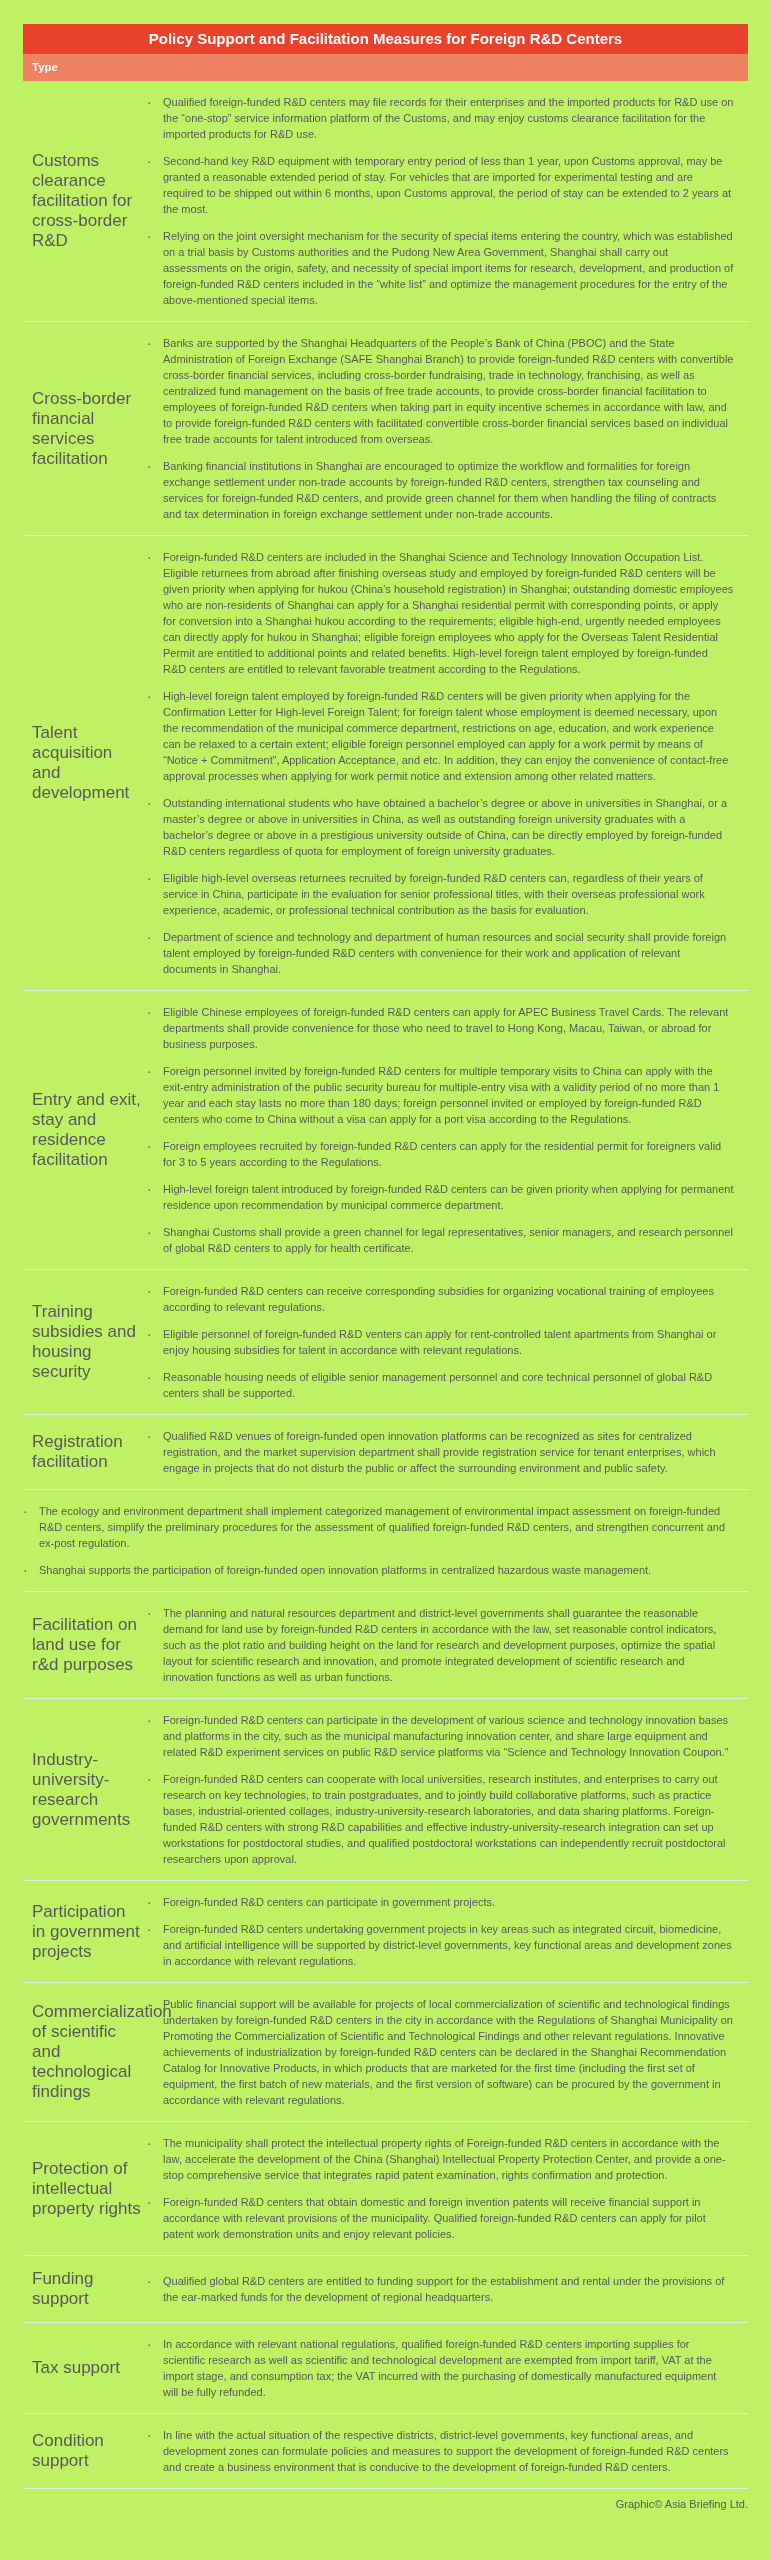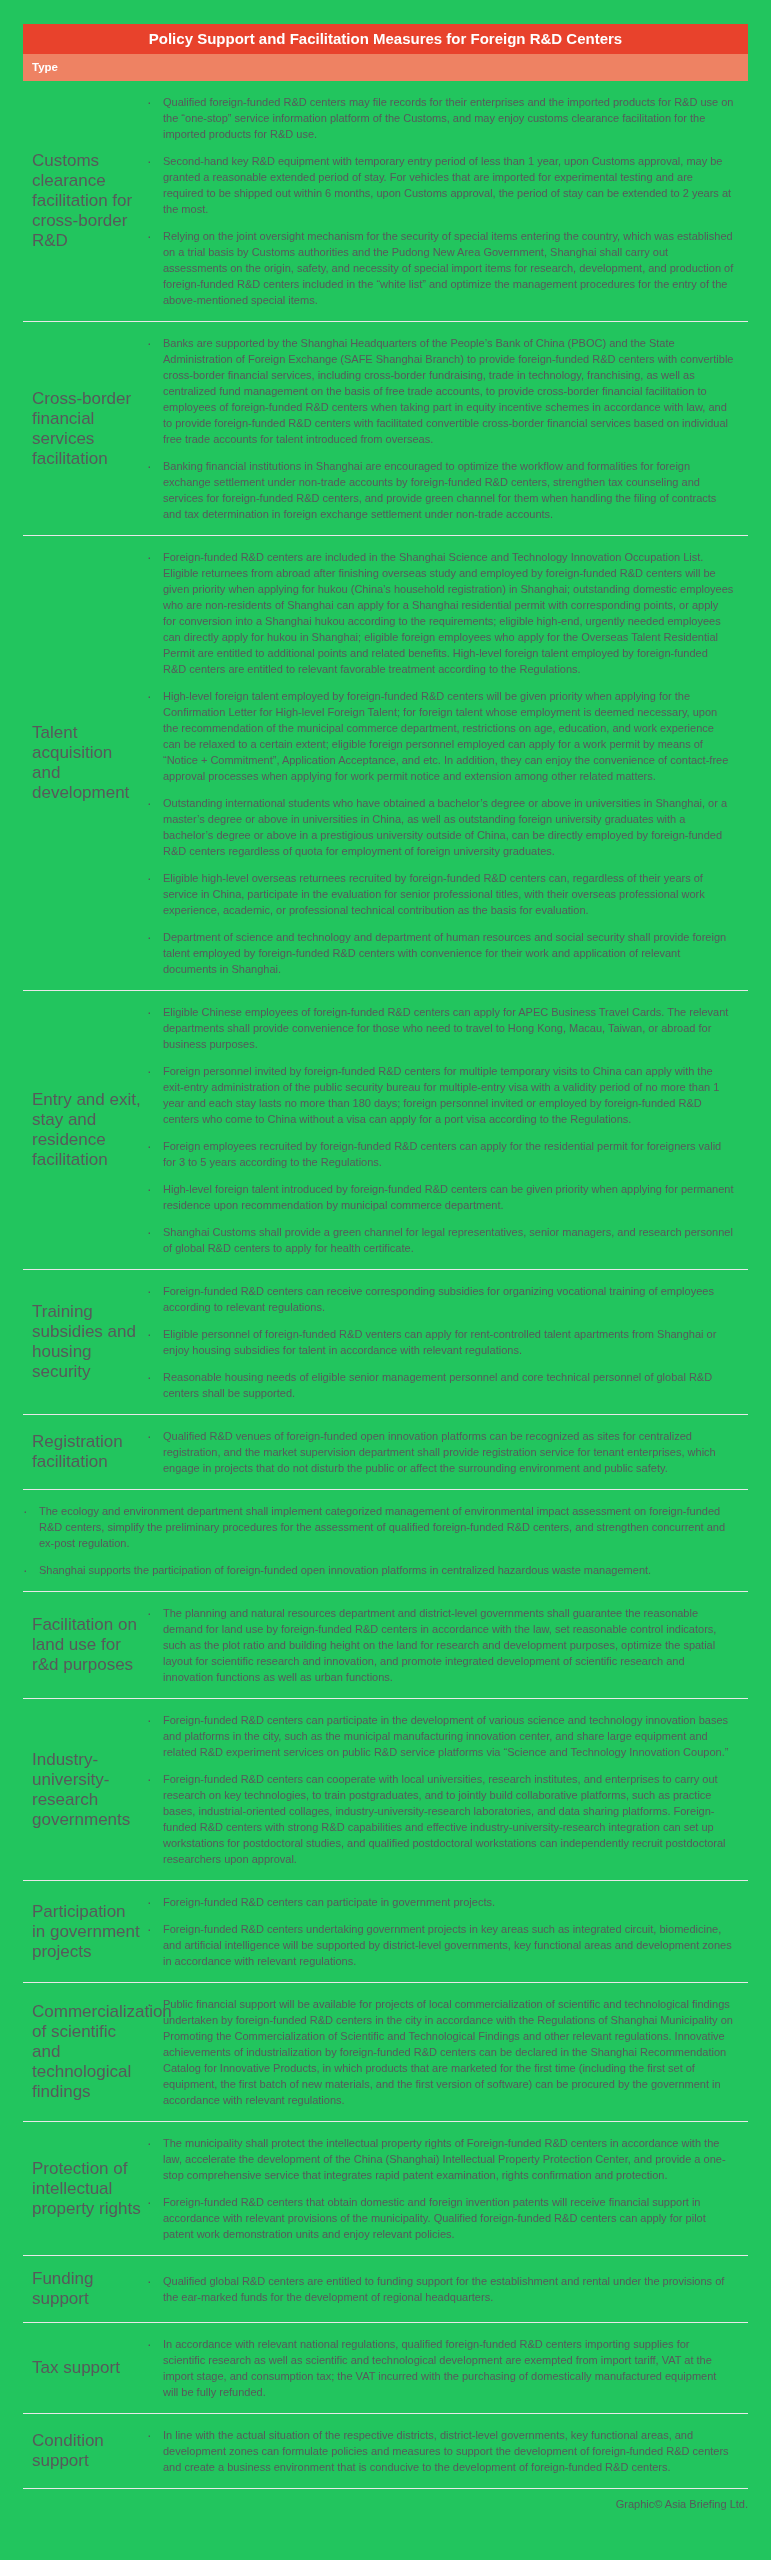--- a/index.html
+++ b/index.html
@@ -4,21 +4,21 @@
 <style>
   html, body {
     margin: 0;
     padding: 0;
     background: #fbfbfb;
     font-family: "Liberation Sans", sans-serif;
   }
   .page {
     width: 771px;
     min-height: 2560px;
-    background: #22c55e;
+    background: #bef264;
     box-sizing: border-box;
     padding: 24px 23px 20px 23px;
   }
   .policy-table {
     width: 725px;
   }
   .title-bar {
     background: var(--banner-red, #e8422c);
     color: #ffffff;
     height: 30px;

